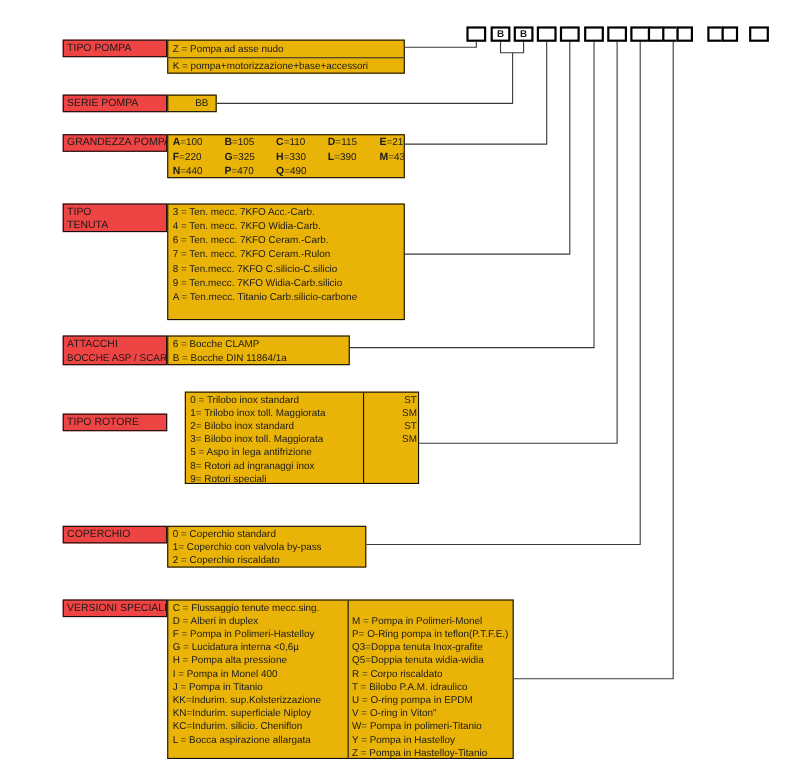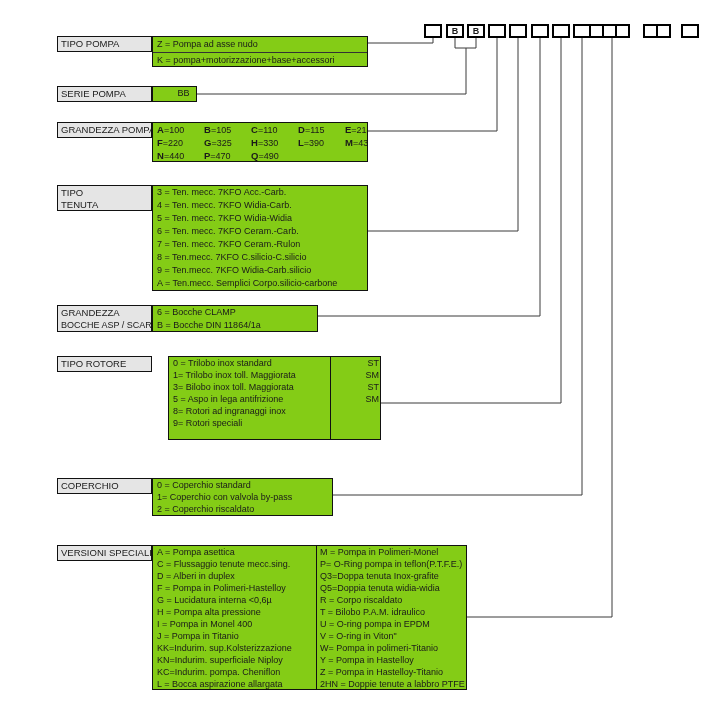--- a/index.html
+++ b/index.html
@@ -12,40 +12,40 @@
            box-sizing:border-box;background:#fff;display:flex;align-items:center;
            justify-content:center;font-size:9px;font-weight:bold;}
   .codegroup{position:absolute;top:24px;height:14px;display:flex;}
   .codegroup .cell{height:14px;width:15px;border:2px solid #000;box-sizing:border-box;
            margin-left:-2px;background:#fff;display:flex;align-items:center;justify-content:center;
            font-size:9px;font-weight:bold;}
   .codegroup .cell:first-child{margin-left:0;}
 
   
   .lblbox{position:absolute;left:57px;width:95px;border:1.5px solid #111;box-sizing:border-box;
-          background:#e5e5e5;font-size:9.5px;padding:1px 0 0 3px;overflow:hidden;white-space:nowrap;}
-  .descbox{position:absolute;border:1.5px solid #111;box-sizing:border-box;background:#84cc16;overflow:hidden;}
+          background:#ef4444;font-size:9.5px;padding:1px 0 0 3px;overflow:hidden;white-space:nowrap;}
+  .descbox{position:absolute;border:1.5px solid #111;box-sizing:border-box;background:#eab308;overflow:hidden;}
   .row{font-size:9px;white-space:nowrap;padding-left:4px;overflow:hidden;}
   .rh15{height:15px;line-height:15px;}
   .rh13{height:13px;line-height:13px;}
   .rh12{height:12px;line-height:12px;}
   .ruled{border-bottom:1px solid #333;}
   .lbl2{line-height:12px;}
 
   
   .gcell{display:inline-block;width:47px;font-size:9px;}
   .gcell b{font-size:9.5px;}
 
   
   .vardivider{position:absolute;left:161px;top:0;bottom:0;width:0;border-left:1px solid #111;}
   .varcol{position:absolute;left:161px;top:0;width:49px;text-align:right;}
 
   
   .vdivider{position:absolute;left:163px;top:0;bottom:0;width:0;border-left:1px solid #111;}
-  .vright{position:absolute;left:163px;top:0;width:150px;}
+  .vright{position:absolute;left:163px;top:12px;width:150px;}
 </style>
 </head>
 <body>
 
 <div id="canvas">
 
   <svg class="wires" viewBox="0 0 725 712" fill="none" stroke="#3a3a3a" stroke-width="1">
     <path d="M368,43 H433 V38"></path>
     <path d="M455,38 V48 H476 V38"></path>
     <path d="M466,48 V94 H197"></path>
@@ -106,43 +106,43 @@
     </div>
   </div>
 
   <div class="lblbox lbl2" style="top:185px;height:26px">
     <div>TIPO</div>
     <div>TENUTA</div>
   </div>
   <div class="descbox" style="left:152px;top:185px;width:216px;height:106px">
     <div class="row rh13">3 = Ten. mecc. 7KFO Acc.-Carb.</div>
     <div class="row rh13">4 = Ten. mecc. 7KFO Widia-Carb.</div>
-    <div class="row rh13">5 = Ten. mecc. 7KFO Widia-Widia</div>
     <div class="row rh13">6 = Ten. mecc. 7KFO Ceram.-Carb.</div>
     <div class="row rh13">7 = Ten. mecc. 7KFO Ceram.-Rulon</div>
     <div class="row rh13">8 = Ten.mecc. 7KFO C.silicio-C.silicio</div>
     <div class="row rh13">9 = Ten.mecc. 7KFO Widia-Carb.silicio</div>
-    <div class="row rh13">A = Ten.mecc. Semplici Corpo.silicio-carbone</div>
+    <div class="row rh13">A = Ten.mecc. Titanio Carb.silicio-carbone</div>
   </div>
 
   <div class="lblbox lbl2" style="top:305px;height:27px">
-    <div>GRANDEZZA</div>
+    <div>ATTACCHI</div>
     <div style="font-size:9px">BOCCHE ASP / SCAR.</div>
   </div>
   <div class="descbox" style="left:152px;top:305px;width:166px;height:27px">
     <div class="row rh13">6 = Bocche CLAMP</div>
     <div class="row rh13">B =  Bocche DIN 11864/1a</div>
   </div>
 
-  <div class="lblbox" style="top:356px;height:16px">
+  <div class="lblbox" style="top:376px;height:16px">
     <span>TIPO ROTORE</span>
   </div>
   <div class="descbox" style="left:168px;top:356px;width:213px;height:84px">
     <div class="row rh12">0 = Trilobo inox standard</div>
     <div class="row rh12">1= Trilobo inox toll. Maggiorata</div>
+    <div class="row rh12">2= Bilobo inox standard</div>
     <div class="row rh12">3= Bilobo inox toll. Maggiorata</div>
     <div class="row rh12">5 = Aspo in lega antifrizione</div>
     <div class="row rh12">8= Rotori ad ingranaggi inox</div>
     <div class="row rh12">9= Rotori speciali</div>
     <div class="vardivider"></div>
     <div class="varcol">
       <div class="row rh12" style="padding-left:0">ST</div>
       <div class="row rh12" style="padding-left:0">SM</div>
       <div class="row rh12" style="padding-left:0">ST</div>
       <div class="row rh12" style="padding-left:0">SM</div>
@@ -155,31 +155,30 @@
   <div class="descbox" style="left:152px;top:478px;width:181px;height:38px">
     <div class="row rh12">0 = Coperchio standard</div>
     <div class="row rh12">1= Coperchio con valvola by-pass</div>
     <div class="row rh12">2 = Coperchio riscaldato</div>
   </div>
 
   <div class="lblbox" style="top:545px;height:16px">
     <span>VERSIONI SPECIALI</span>
   </div>
   <div class="descbox" style="left:152px;top:545px;width:315px;height:145px">
-    <div class="row rh12">A = Pompa asettica</div>
     <div class="row rh12">C = Flussaggio tenute mecc.sing.</div>
     <div class="row rh12">D = Alberi in duplex</div>
     <div class="row rh12">F = Pompa in Polimeri-Hastelloy</div>
     <div class="row rh12">G = Lucidatura interna &lt;0,6µ</div>
     <div class="row rh12">H = Pompa alta pressione</div>
     <div class="row rh12">I = Pompa in Monel 400</div>
     <div class="row rh12">J = Pompa in Titanio</div>
     <div class="row rh12">KK=Indurim. sup.Kolsterizzazione</div>
     <div class="row rh12">KN=Indurim. superficiale Niploy</div>
-    <div class="row rh12">KC=Indurim. pompa. Cheniflon</div>
+    <div class="row rh12">KC=Indurim. silicio. Cheniflon</div>
     <div class="row rh12">L = Bocca aspirazione allargata</div>
     <div class="vdivider"></div>
     <div class="vright">
       <div class="row rh12">M = Pompa in Polimeri-Monel</div>
       <div class="row rh12">P= O-Ring pompa in teflon(P.T.F.E.)</div>
       <div class="row rh12">Q3=Doppa tenuta Inox-grafite</div>
       <div class="row rh12">Q5=Doppia tenuta widia-widia</div>
       <div class="row rh12">R = Corpo riscaldato</div>
       <div class="row rh12">T = Bilobo P.A.M. idraulico</div>
       <div class="row rh12">U = O-ring pompa in EPDM</div>

